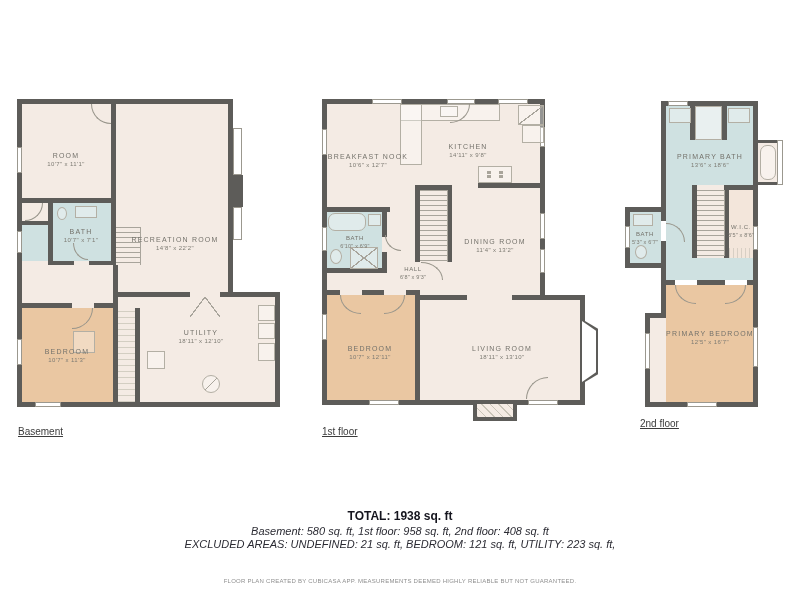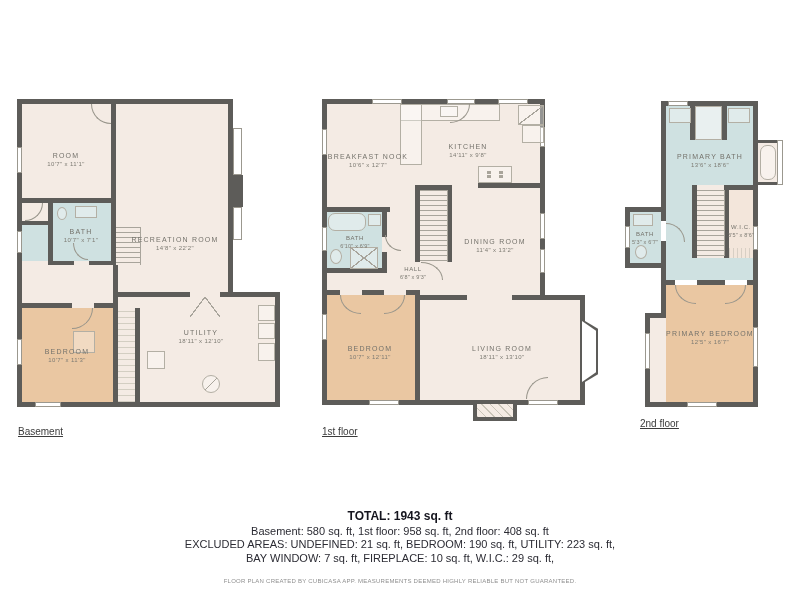--- a/index.html
+++ b/index.html
@@ -34,21 +34,21 @@
                    radial-gradient(circle at 28% 68%,#a9a59b 0 2px,transparent 2px),
                    radial-gradient(circle at 72% 68%,#a9a59b 0 2px,transparent 2px);}
   .rlabel{position:absolute;transform:translate(-50%,-50%);text-align:center;white-space:nowrap;color:#74726b;}
   .rname{font-size:7px;letter-spacing:1.2px;}
   .rdims{font-size:6px;letter-spacing:.4px;margin-top:2px;color:#7d7b73;}
   .rlabel.sm .rname{font-size:6px;letter-spacing:.6px;}
   .rlabel.sm .rdims{font-size:5.5px;letter-spacing:.2px;}
   .floor-label{position:absolute;font-size:10px;color:#3c3c3c;text-decoration:underline;}
   .summary{position:absolute;left:0;right:0;top:509px;text-align:center;color:#2b2b33;}
   .summary .total{font-size:12px;font-weight:700;color:#15151e;margin-bottom:2px;}
-  .summary .sline{font-size:11px;line-height:13.4px;}
+  .summary .sline{font-size:11px;line-height:13.4px;font-style:italic;}
   .disclaimer{position:absolute;left:0;right:0;top:578px;text-align:center;font-size:6px;
               letter-spacing:.25px;color:#8f8f8f;}
 </style>
 </head>
 <body>
 
 <div class="canvas">
 
   <section class="plan" style="left:17px;top:99px;width:263px;height:308px">
     <div class="fill" style="left:5px;top:5px;width:206px;height:188px;background:#f4ebe4"></div>
@@ -294,20 +294,19 @@
       <div class="rname">PRIMARY BEDROOM</div>
       <div class="rdims">12'5" x 16'7"</div>
     </div>
   </section>
 
   <div class="floor-label" style="left:18px;top:426px">Basement</div>
   <div class="floor-label" style="left:322px;top:426px">1st floor</div>
   <div class="floor-label" style="left:640px;top:418px">2nd floor</div>
 
   <div class="summary">
-    <div class="total">TOTAL: 1943 sq. ft</div>
+    <div class="total">TOTAL: 1938 sq. ft</div>
     <div class="sline">Basement: 580 sq. ft, 1st floor: 958 sq. ft, 2nd floor: 408 sq. ft</div>
-    <div class="sline">EXCLUDED AREAS: UNDEFINED: 21 sq. ft, BEDROOM: 190 sq. ft, UTILITY: 223 sq. ft,</div>
-    <div class="sline">BAY WINDOW: 7 sq. ft, FIREPLACE: 10 sq. ft, W.I.C.: 29 sq. ft,</div>
+    <div class="sline">EXCLUDED AREAS: UNDEFINED: 21 sq. ft, BEDROOM: 121 sq. ft, UTILITY: 223 sq. ft,</div>
   </div>
   <div class="disclaimer">FLOOR PLAN CREATED BY CUBICASA APP. MEASUREMENTS DEEMED HIGHLY RELIABLE BUT NOT GUARANTEED.</div>
 
 </div>
 
 </body></html>

